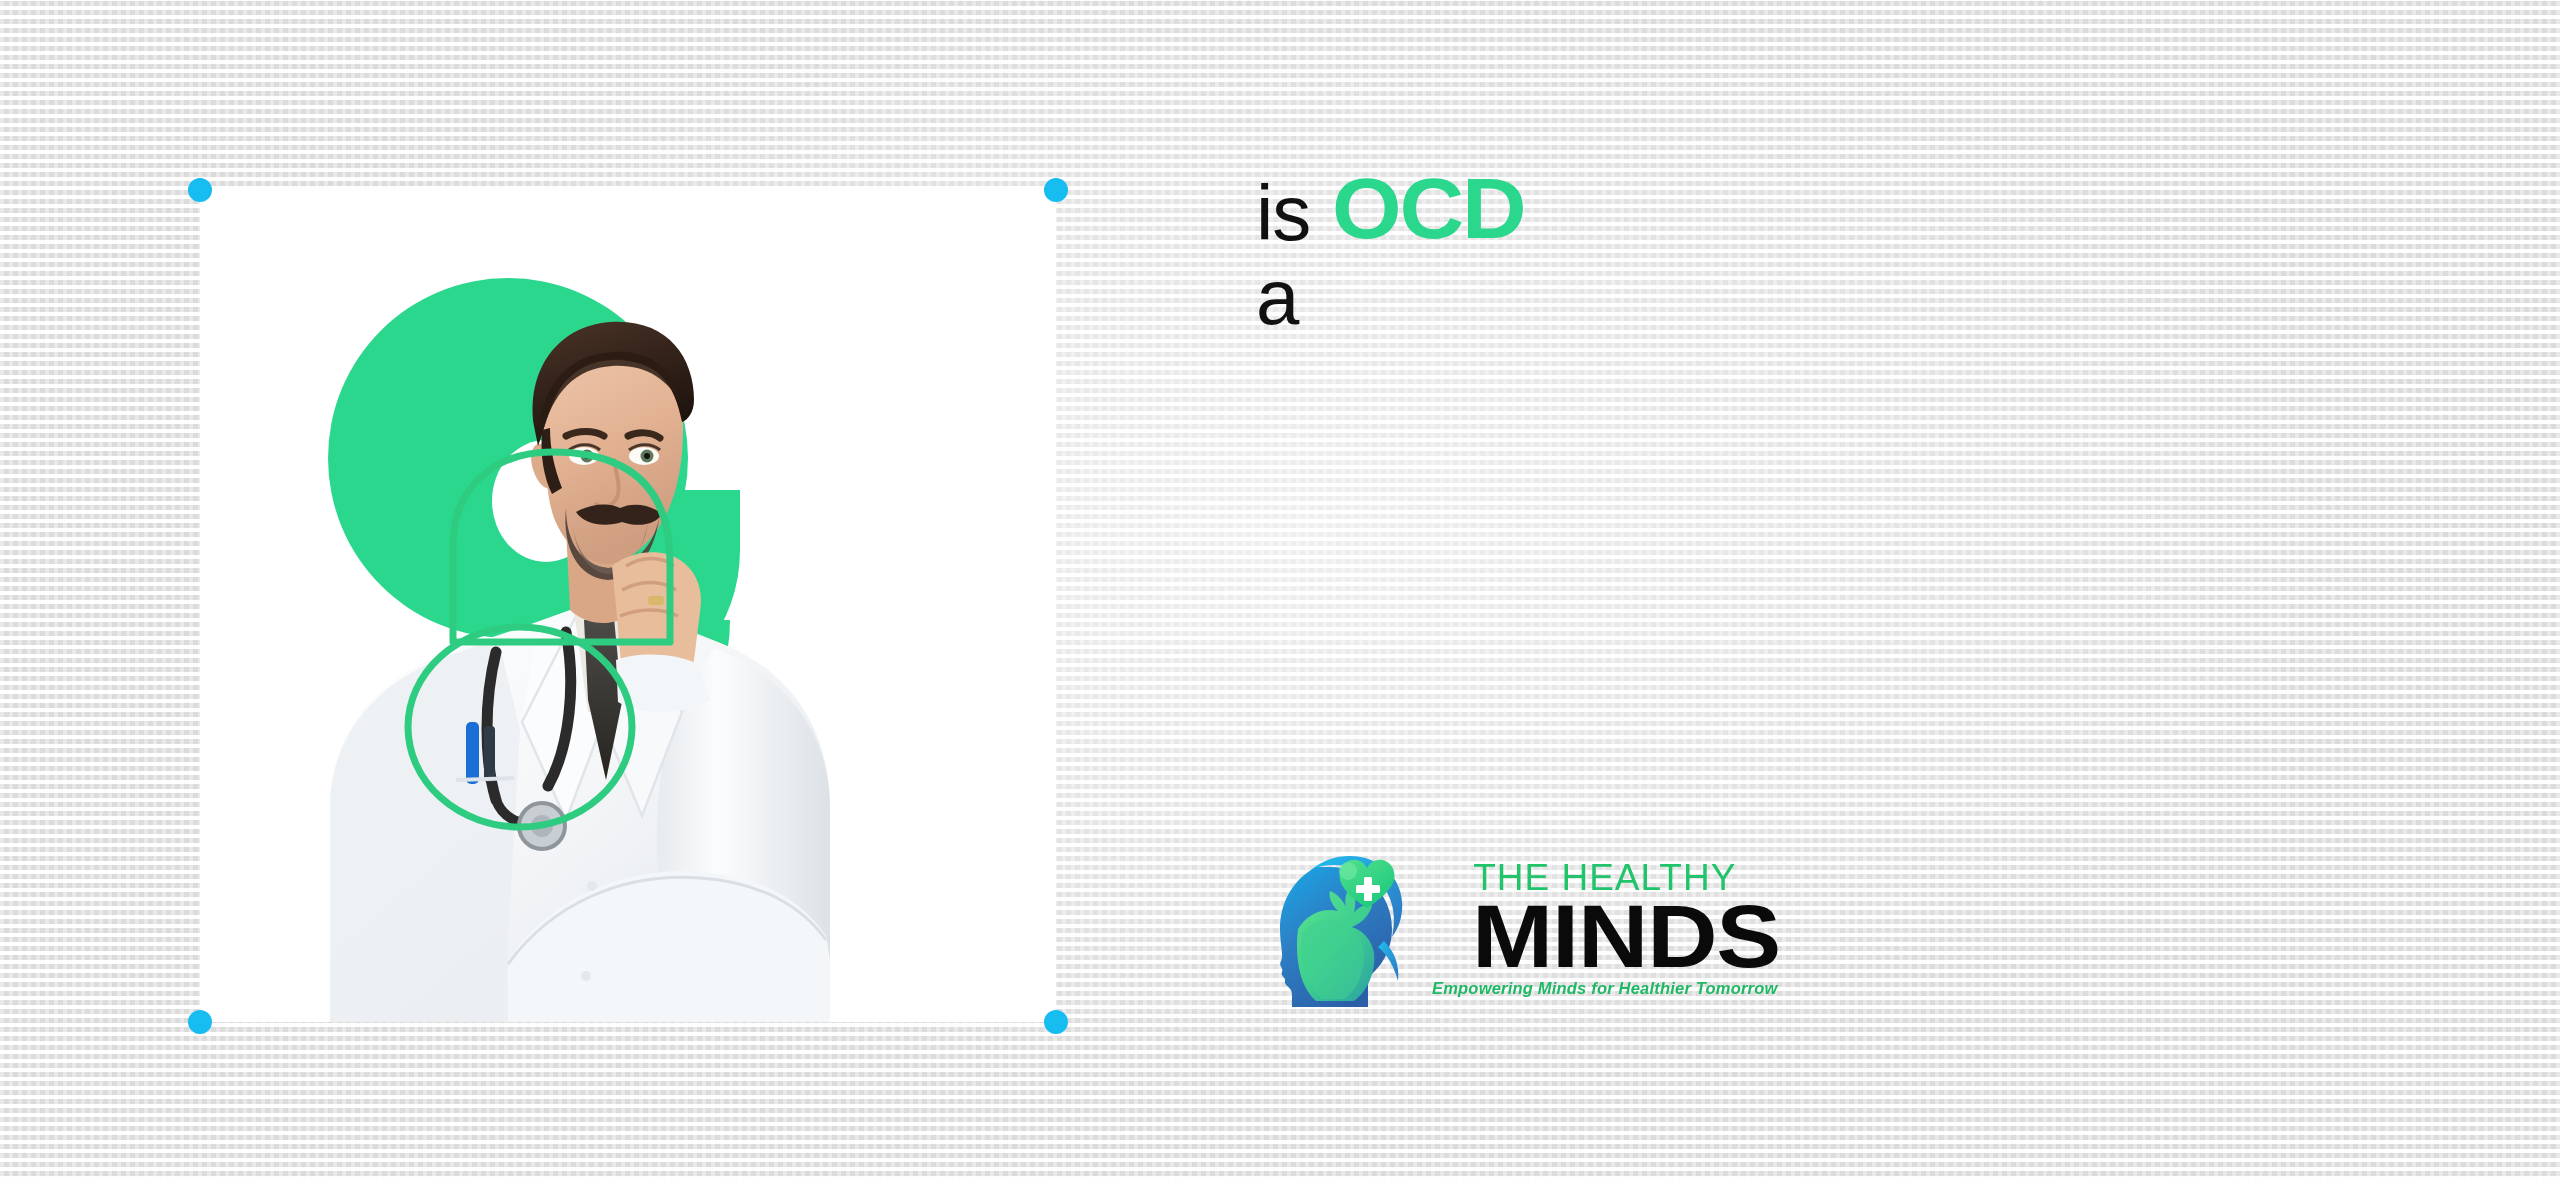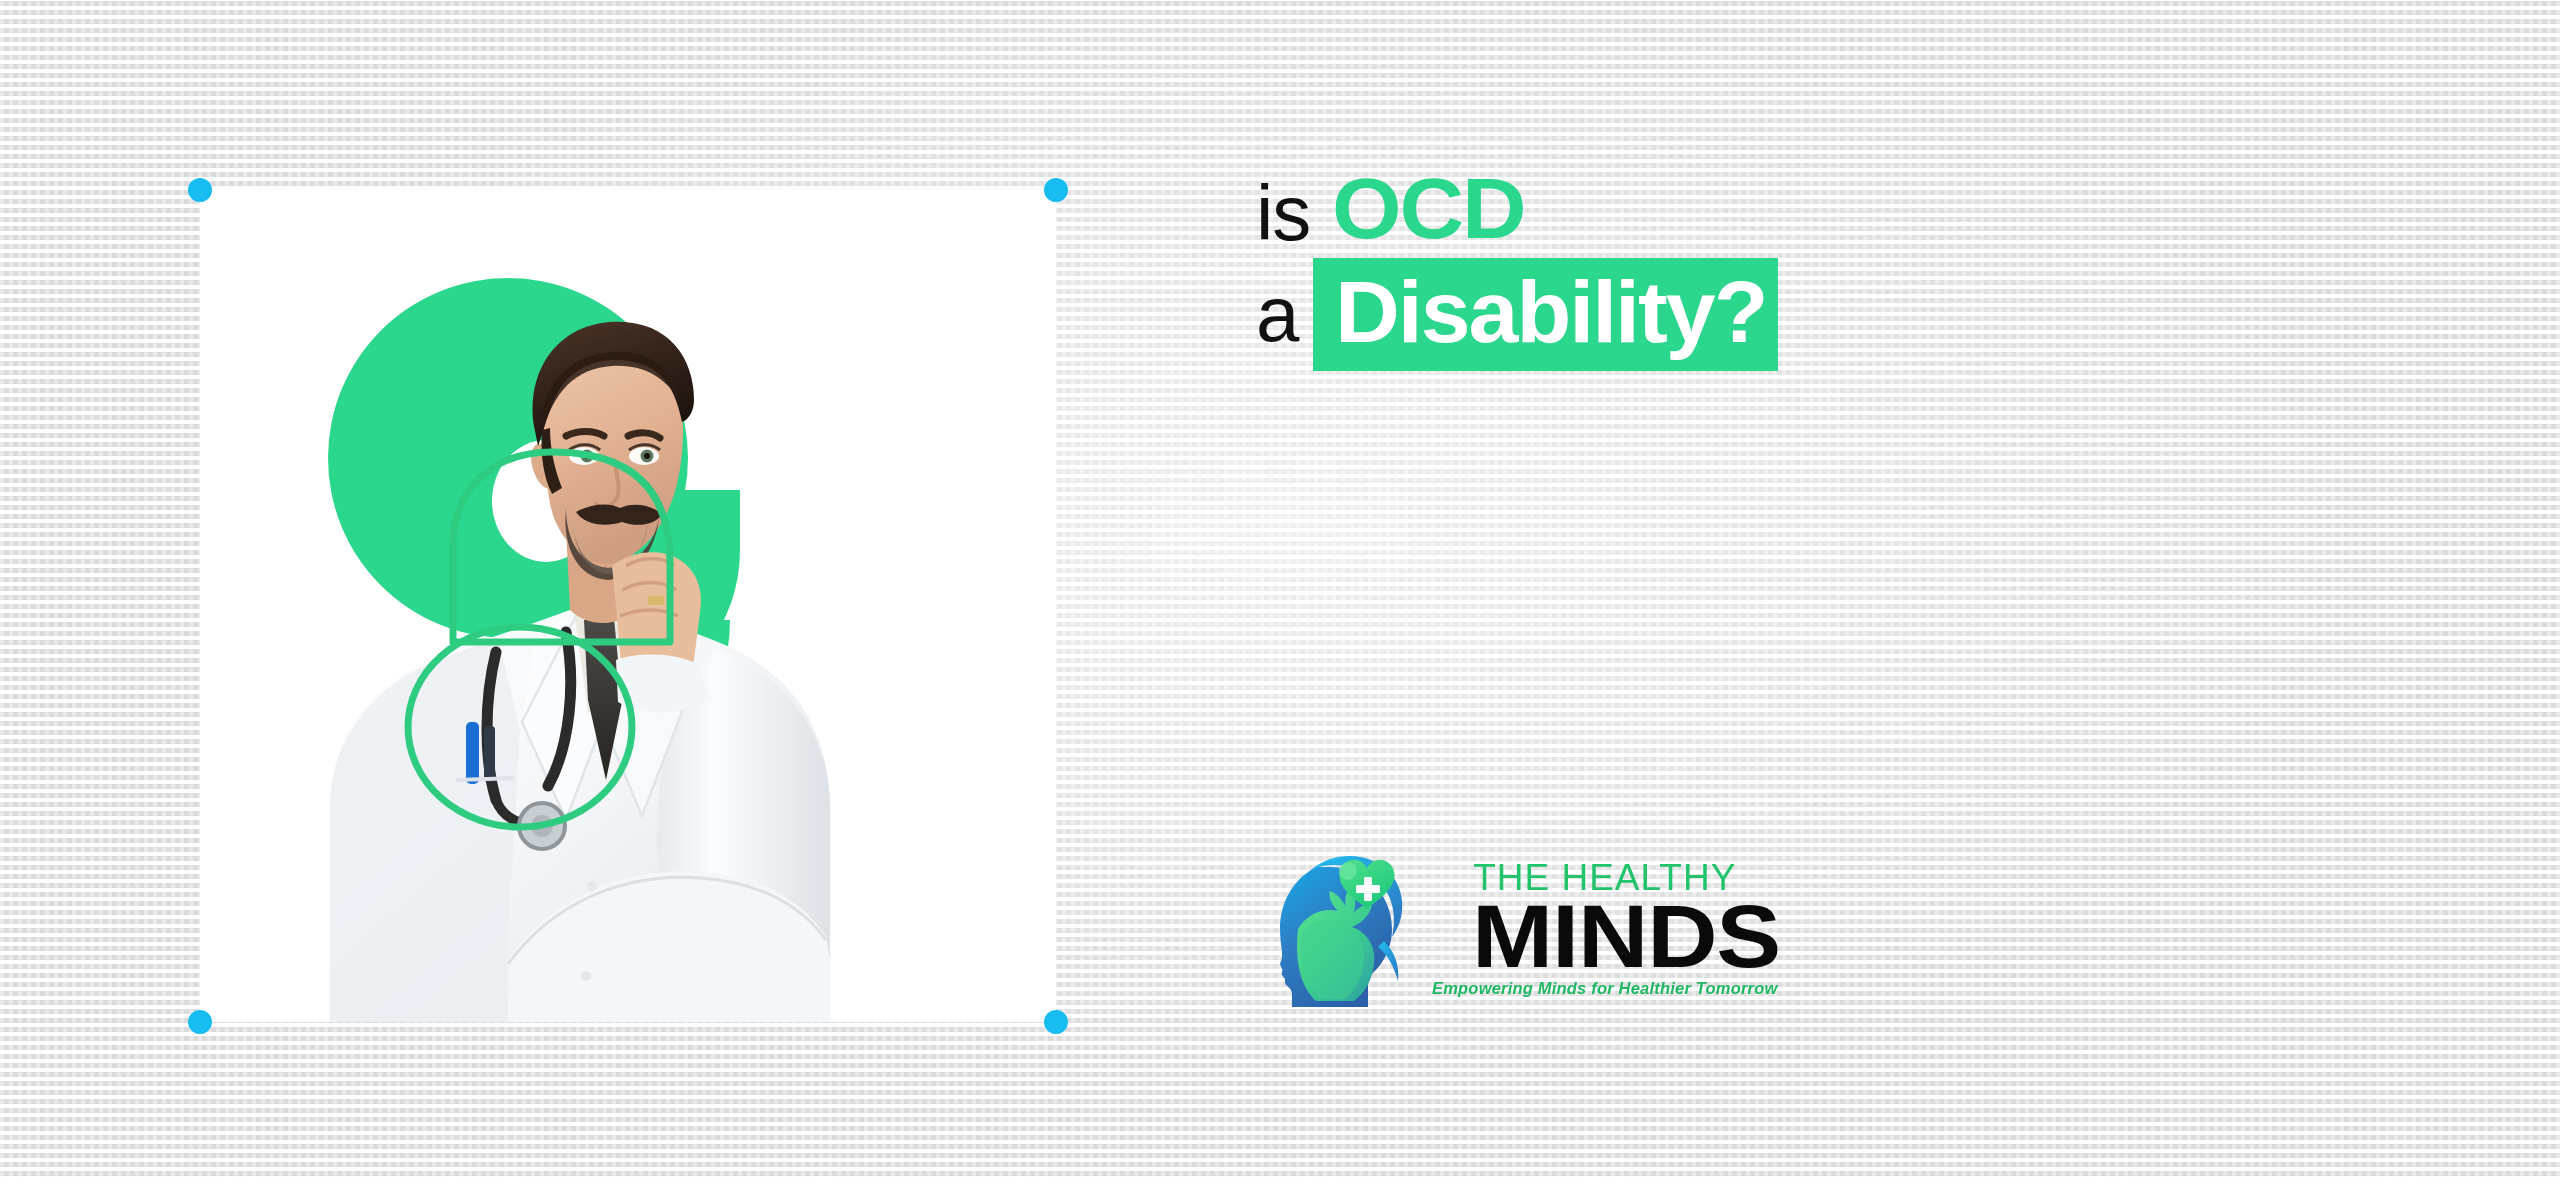--- a/index.html
+++ b/index.html
@@ -356,23 +356,20 @@
   <div class="handle bl"></div>
   <div class="handle br"></div>
 
   <div class="headline">
     <div class="line line1">
       <span class="word-light">is</span>
       <span class="word-ocd">OCD</span>
     </div>
     <div class="line line2">
       <span class="word-a">a</span>
-      <span class="hl-box">
-        <span class="word-disability">Disability?</span>
-      </span>
     </div>
   </div>
 
   <div class="logo">
     <div class="logo-mark">
       <svg viewBox="0 0 150 165" xmlns="http://www.w3.org/2000/svg">
         <defs>
           <linearGradient id="headg" x1="0" y1="0" x2="0.6" y2="1">
             <stop offset="0%" stop-color="#17A9E8"></stop>
             <stop offset="45%" stop-color="#2E7FC4"></stop>

